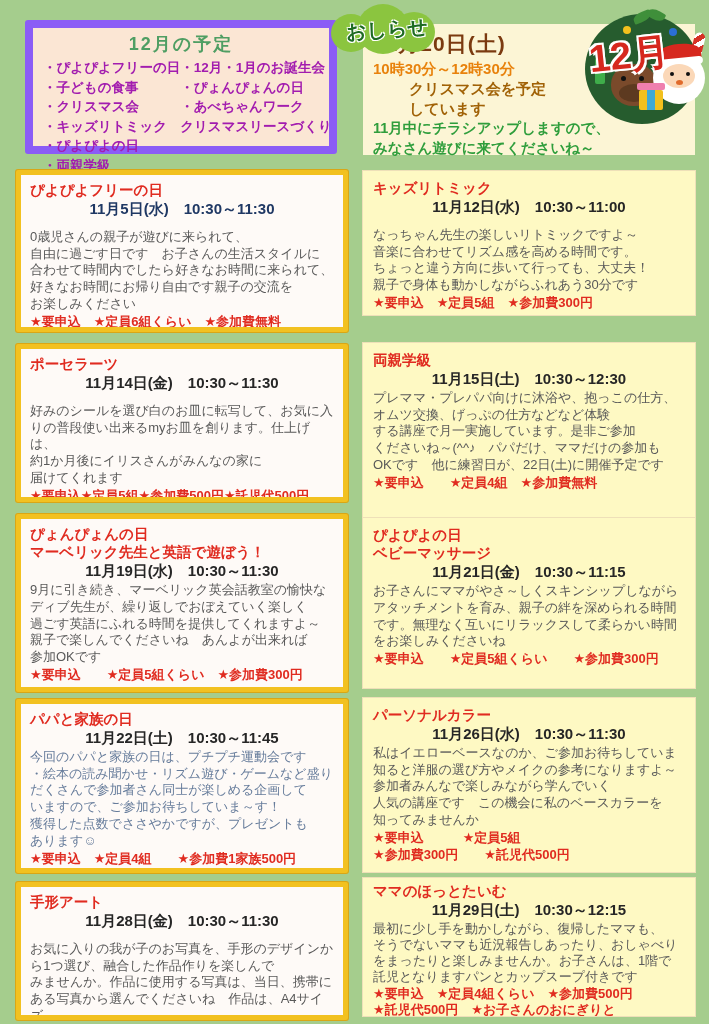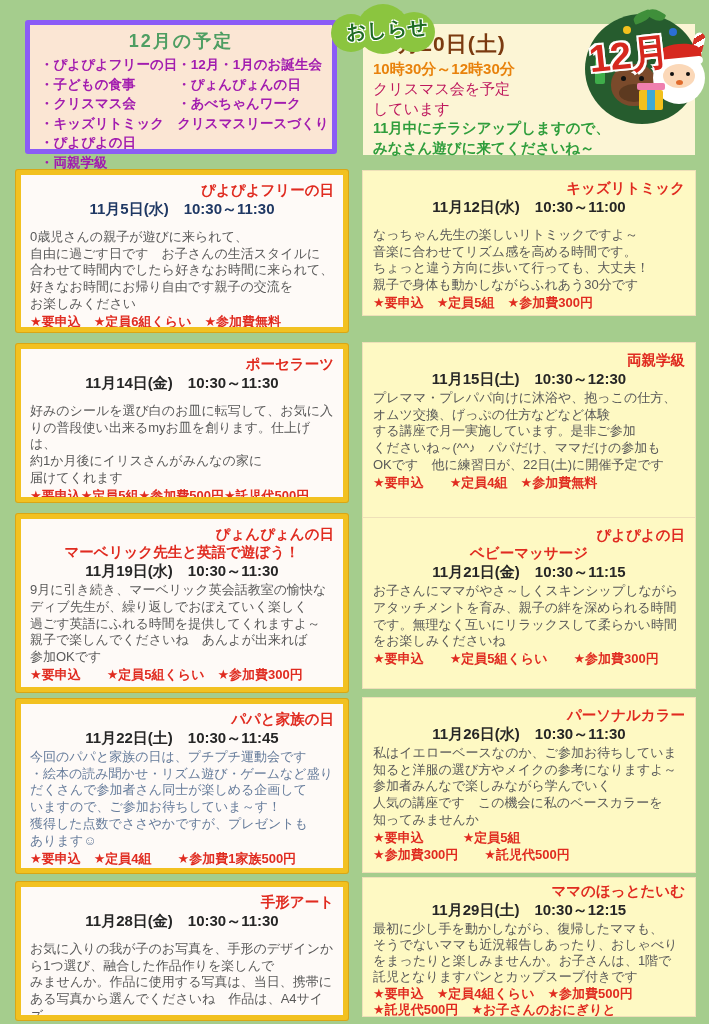--- a/index.html
+++ b/index.html
@@ -1,21 +1,21 @@
 <!DOCTYPE html>
 <html><head>
 <meta charset="utf-8">
 <style>
   html,body{margin:0;padding:0;}
   body{font-family:"Liberation Sans","DejaVu Sans",sans-serif;}
   .page{position:relative;width:709px;height:1024px;background:#a5cd8d;overflow:hidden;}
 
   
   .schedule-box{position:absolute;left:25px;top:20px;width:312px;height:134px;
-    background:#fbe6d4;border:5px solid #8b5cf6;border-radius:3px;box-sizing:border-box;
+    background:#fbe6d4;border:8px solid #8b5cf6;border-radius:3px;box-sizing:border-box;
     padding:4px 10px 0 10px;}
   .schedule-title{text-align:center;color:#4f9e63;font-weight:bold;font-size:18px;letter-spacing:2px;}
   .schedule-cols{display:flex;margin-top:2px;}
   .schedule-col{flex:1;}
   .schedule-item{font-size:13.5px;font-weight:bold;color:#a21caf;line-height:1.45;white-space:pre;}
 
   
   .oshirase{position:absolute;left:331px;top:2px;width:104px;height:56px;z-index:5;}
   .oshirase .blob{position:absolute;background:#8bc53f;border-radius:50%;}
   .blob1{left:0;top:12px;width:40px;height:38px;}
@@ -23,21 +23,21 @@
   .blob3{left:62px;top:10px;width:42px;height:40px;}
   .oshirase-label{position:absolute;left:8px;top:14px;width:96px;text-align:center;
     font-size:20px;font-weight:bold;color:#1e6b22;transform:rotate(-4deg);
     text-shadow:-1px -1px 0 #fff,1px -1px 0 #fff,-1px 1px 0 #fff,1px 1px 0 #fff;}
 
   
   .announce-box{position:absolute;left:363px;top:24px;width:332px;height:131px;
     background:#fcf5d5;box-sizing:border-box;padding:6px 10px;}
   .ann-date{color:#7b3a10;font-weight:bold;font-size:21px;letter-spacing:1px;}
   .ann-time{color:#e8820c;font-weight:bold;font-size:15px;margin-top:2px;}
-  .ann-event{color:#be185d;font-weight:normal;font-size:15px;white-space:pre-line;line-height:1.3;}
+  .ann-event{color:#a16207;font-weight:bold;font-size:15px;white-space:pre-line;line-height:1.3;margin-left:36px;}
   .ann-info{color:#2f9e3c;font-weight:bold;font-size:14.5px;white-space:pre-line;line-height:1.35;margin-top:1px;}
 
   
   .month-badge{position:absolute;right:2px;top:6px;width:126px;height:122px;z-index:6;}
   .badge-circle{position:absolute;left:4px;top:8px;width:114px;height:110px;background:#265c2e;border-radius:50%;}
   .month-label{position:absolute;left:8px;top:24px;font-size:38px;font-weight:bold;color:#d6281e;
     transform:rotate(-6deg);letter-spacing:0;
     text-shadow:-2px -2px 0 #fff,2px -2px 0 #fff,-2px 2px 0 #fff,2px 2px 0 #fff;}
   .holly-leaf{position:absolute;background:#3f8f3a;border-radius:60% 10% 60% 10%;width:18px;height:10px;}
   .holly1{left:52px;top:6px;transform:rotate(-20deg);}
@@ -65,22 +65,22 @@
   .s-eye.l{left:17px;} .s-eye.r{left:33px;}
   .s-mouth{position:absolute;left:23px;top:28px;width:7px;height:5px;background:#e06a2b;border-radius:50%;}
   .gift{position:absolute;left:58px;top:84px;width:24px;height:20px;background:linear-gradient(90deg,#f2c01d 0 8px,#3fa9d4 8px 16px,#f2c01d 16px);border-radius:2px;}
   .gift-lid{position:absolute;left:-2px;top:-7px;width:28px;height:7px;background:#ef7fae;border-radius:2px;}
 
   
   .card{position:absolute;box-sizing:border-box;overflow:hidden;}
   .card-left{left:16px;width:332px;background:#fefaf7;border:5px solid #f2c120;border-radius:2px;
     padding:6px 9px;box-shadow:0 0 0 1px #d9a616;}
   .card-right{left:362px;width:334px;background:#fef9c3;border:1px solid #eee0b8;padding:8px 10px;}
-  .card-title{color:#e02b20;font-weight:bold;font-size:14.5px;text-align:right;line-height:1.25;}
-  .card-subtitle{color:#e02b20;font-weight:bold;font-size:14.5px;text-align:center;line-height:1.25;}
+  .card-title{color:#e02b20;font-weight:bold;font-size:14.5px;text-align:left;line-height:1.25;}
+  .card-subtitle{color:#e02b20;font-weight:bold;font-size:14.5px;text-align:left;line-height:1.25;}
   .card-date{color:#262626;font-weight:bold;font-size:15px;text-align:center;line-height:1.3;}
   .date-navy{color:#1f3864;}
   .card-body{color:#595959;font-size:13px;line-height:1.3;white-space:pre-line;margin-top:10px;}
   .body-blue{color:#667c9b;}
   .card-footer{color:#e02b20;font-weight:bold;font-size:13px;line-height:1.3;white-space:pre-line;margin-top:1px;}
   .tight .card-body{margin-top:1px;line-height:1.24;}
   .tight .card-footer{line-height:1.24;}
   .no-gap .card-body{margin-top:1px;}
 </style>
 </head>

